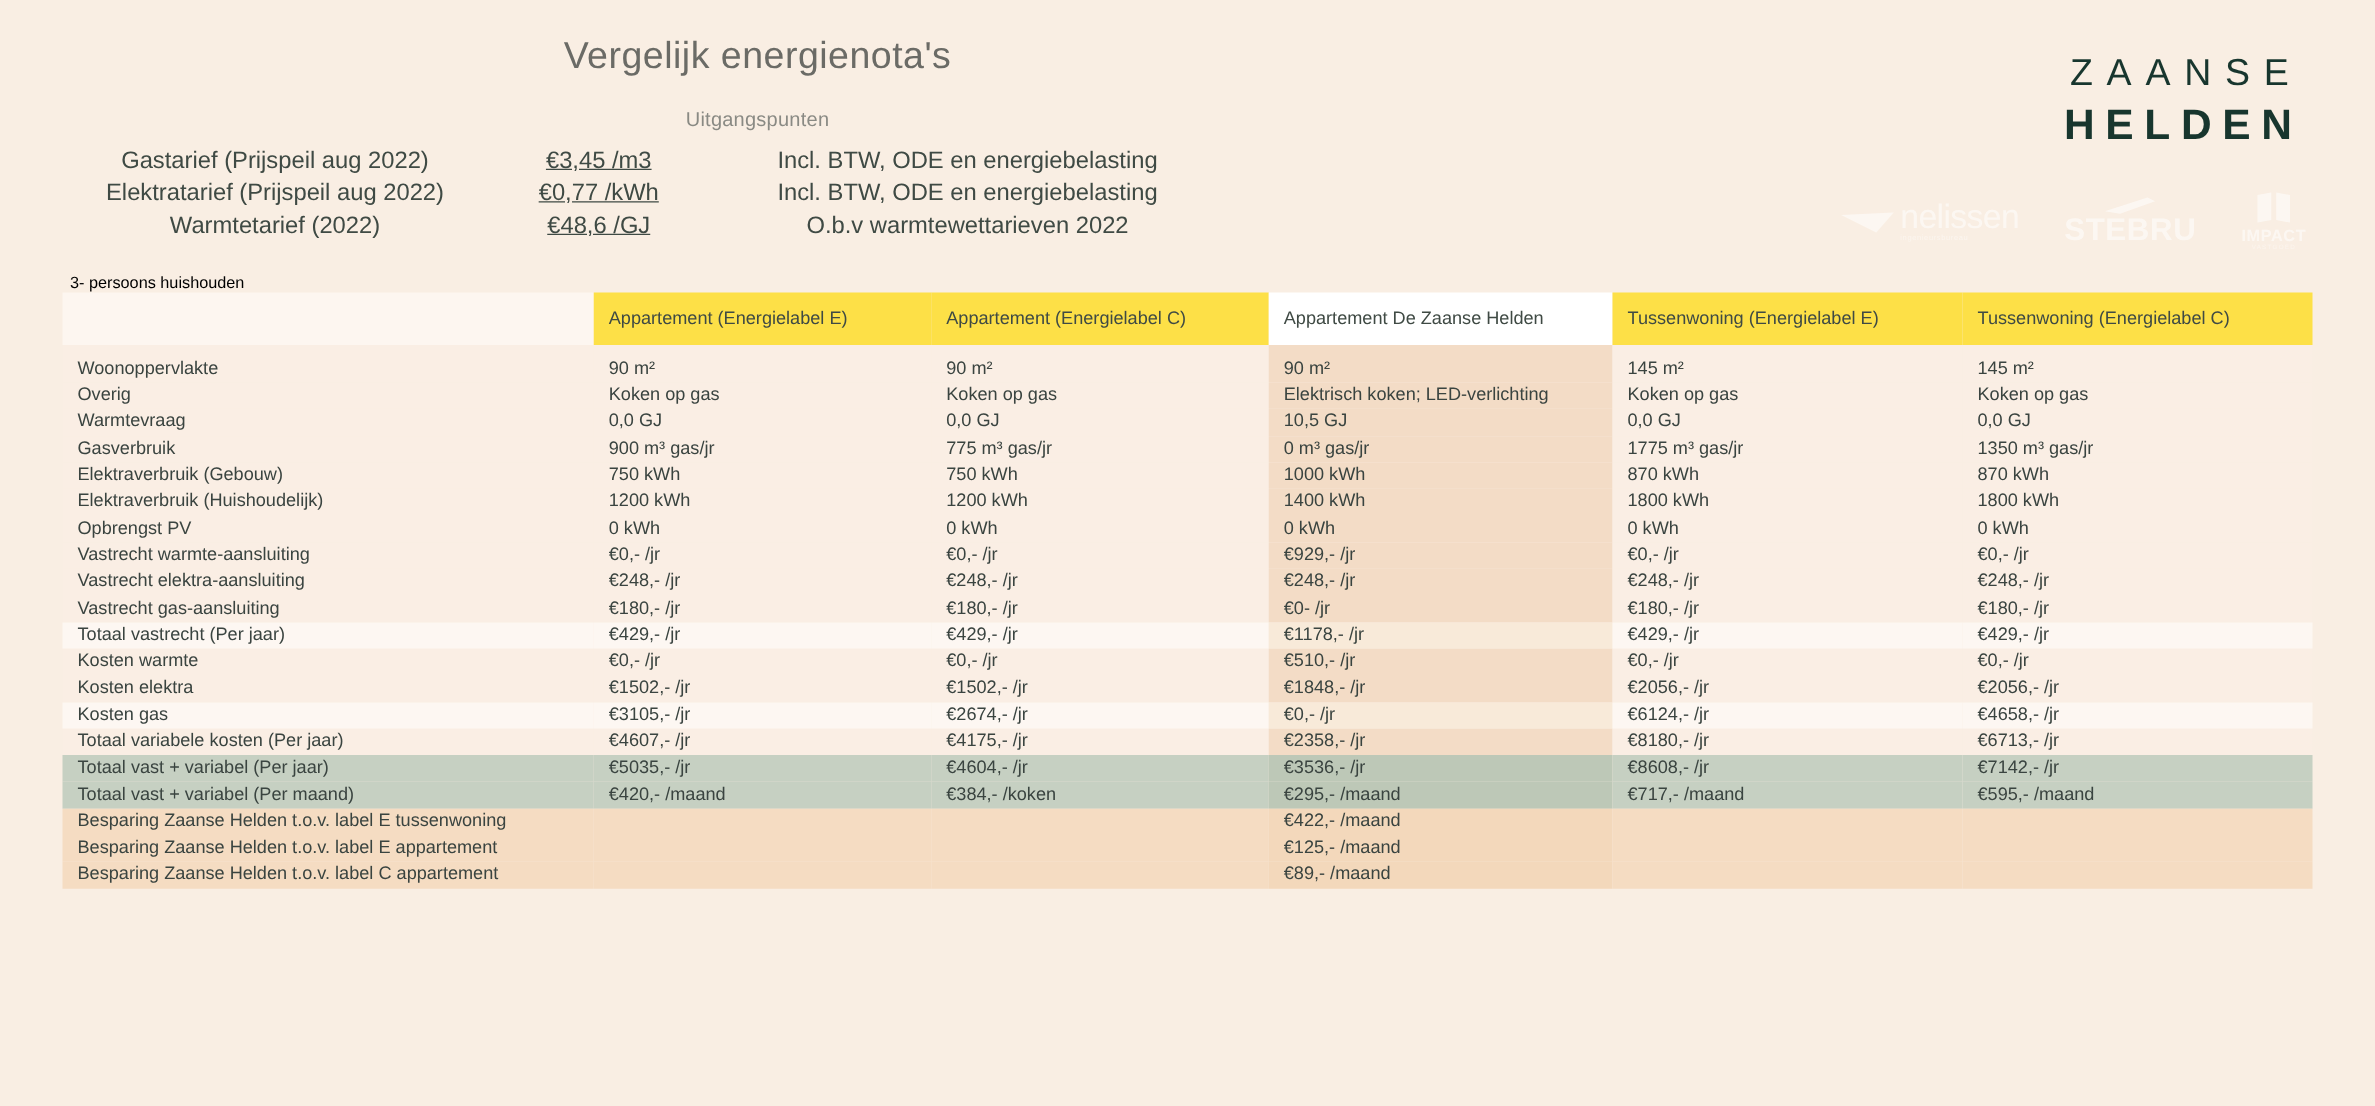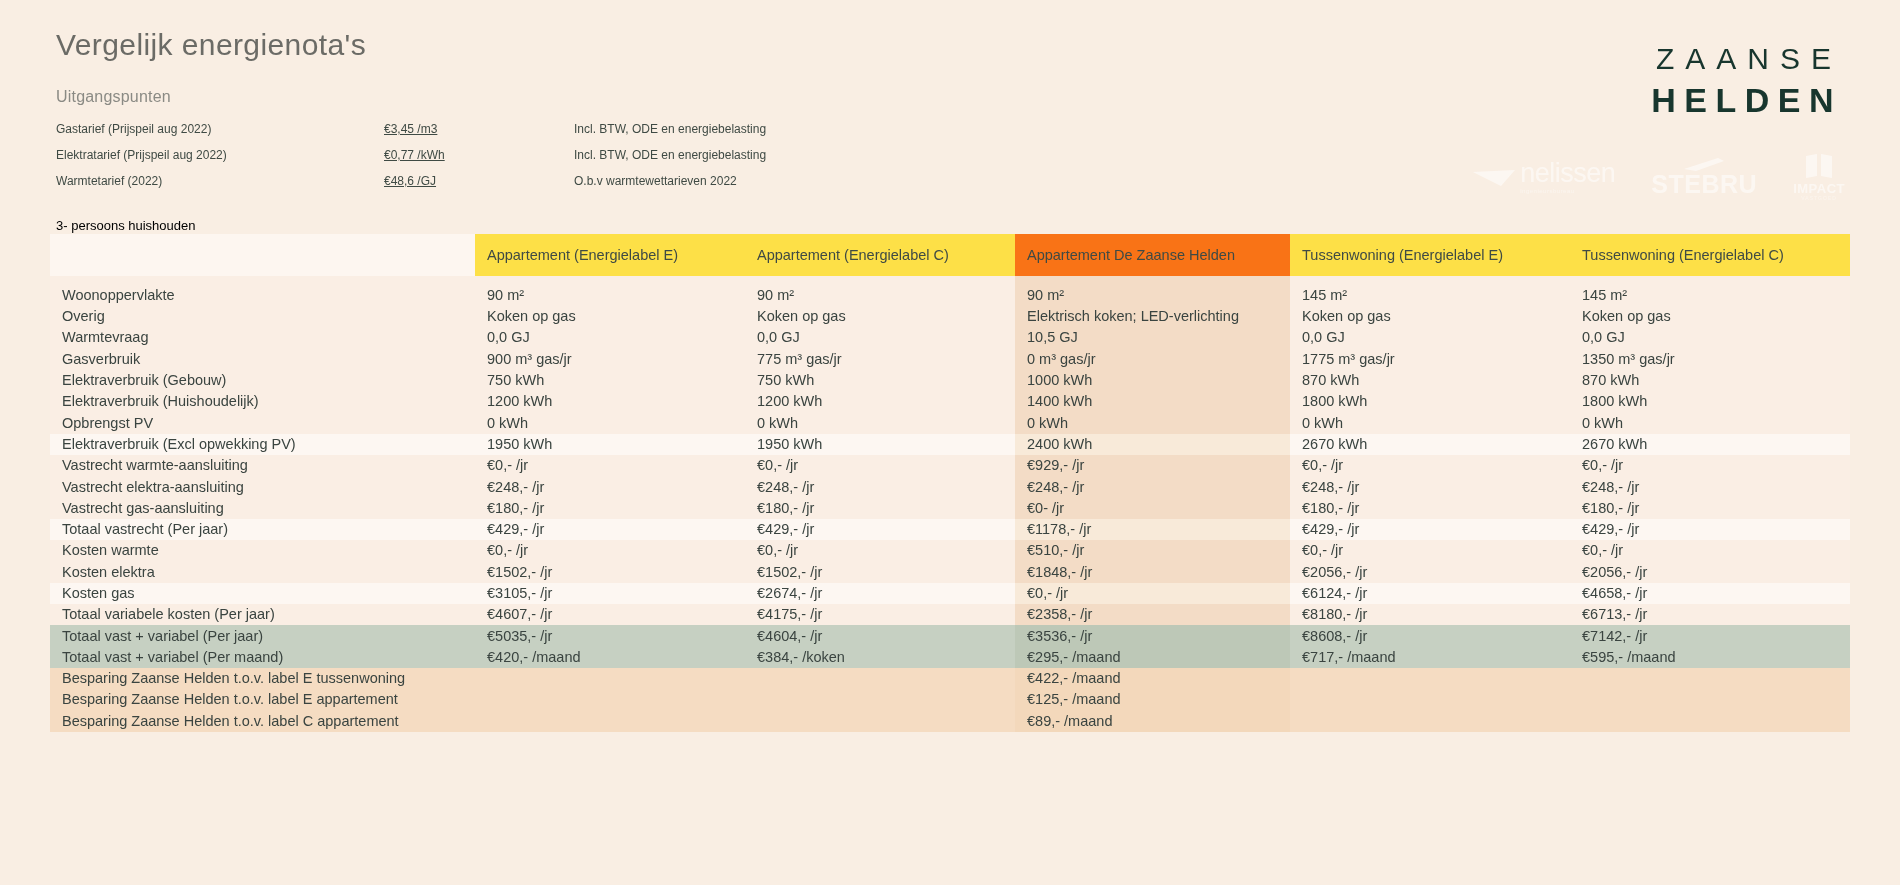--- a/index.html
+++ b/index.html
@@ -9,37 +9,37 @@
     font-family: "Liberation Sans", sans-serif;
     overflow: hidden;
   }
   #page {
     position: relative;
     width: 1900px; height: 885px;
     background: #f9eee3;
   }
 
   
-  .header { position: absolute; left: 56px; top: 28px; width: 1100px; }
+  .header { position: absolute; left: 56px; top: 28px; width: 1100px; text-align: center; }
   .page-title {
     font-size: 30px;
     font-weight: 400;
     color: #6b6b66;
     letter-spacing: 0.4px;
     margin-bottom: 26px;
   }
   .assump-title {
     font-size: 16px;
     color: #8a8a84;
     margin-bottom: 10px;
     letter-spacing: 0.2px;
   }
   .assump-row {
     display: flex;
-    font-size: 12px;
+    font-size: 19px;
     color: #3f4a44;
     line-height: 26px;
   }
   .assump-label { width: 328px; }
   .assump-value { width: 190px; text-decoration: underline; }
   .assump-note  { width: 400px; }
 
   .household {
     position: absolute; left: 56px; top: 218px;
     font-size: 13px; color: #000000;
@@ -111,21 +111,21 @@
     font-weight: 400;
     text-align: left;
     font-size: 14.5px;
     color: #3f4a44;
     padding: 13px 0 13px 12px;
     vertical-align: middle;
     background: #fde047;
     height: 42px;
   }
   table.cmp thead th.h-label { background: #fdf6f0; }
-  table.cmp thead th.h-zh { background: #f97316; }
+  table.cmp thead th.h-zh { background: #ffffff; }
 
   table.cmp tbody td {
     padding: 3px 0 3px 12px;
     height: 21.3px;
     line-height: 15px;
     vertical-align: middle;
     white-space: nowrap;
   }
   
   tbody tr.band-a td { background: #faeee4; }
@@ -278,28 +278,20 @@
             <td>1800 kWh</td>
           </tr>
           <tr class="band-a">
             <td class="label">Opbrengst PV</td>
             <td>0 kWh</td>
             <td>0 kWh</td>
             <td class="zh">0 kWh</td>
             <td>0 kWh</td>
             <td>0 kWh</td>
           </tr>
-          <tr class="band-b">
-            <td class="label">Elektraverbruik (Excl opwekking PV)</td>
-            <td>1950 kWh</td>
-            <td>1950 kWh</td>
-            <td class="zh">2400 kWh</td>
-            <td>2670 kWh</td>
-            <td>2670 kWh</td>
-          </tr>
           <tr class="band-a">
             <td class="label">Vastrecht warmte-aansluiting</td>
             <td>€0,- /jr</td>
             <td>€0,- /jr</td>
             <td class="zh">€929,- /jr</td>
             <td>€0,- /jr</td>
             <td>€0,- /jr</td>
           </tr>
           <tr class="band-a">
             <td class="label">Vastrecht elektra-aansluiting</td>

